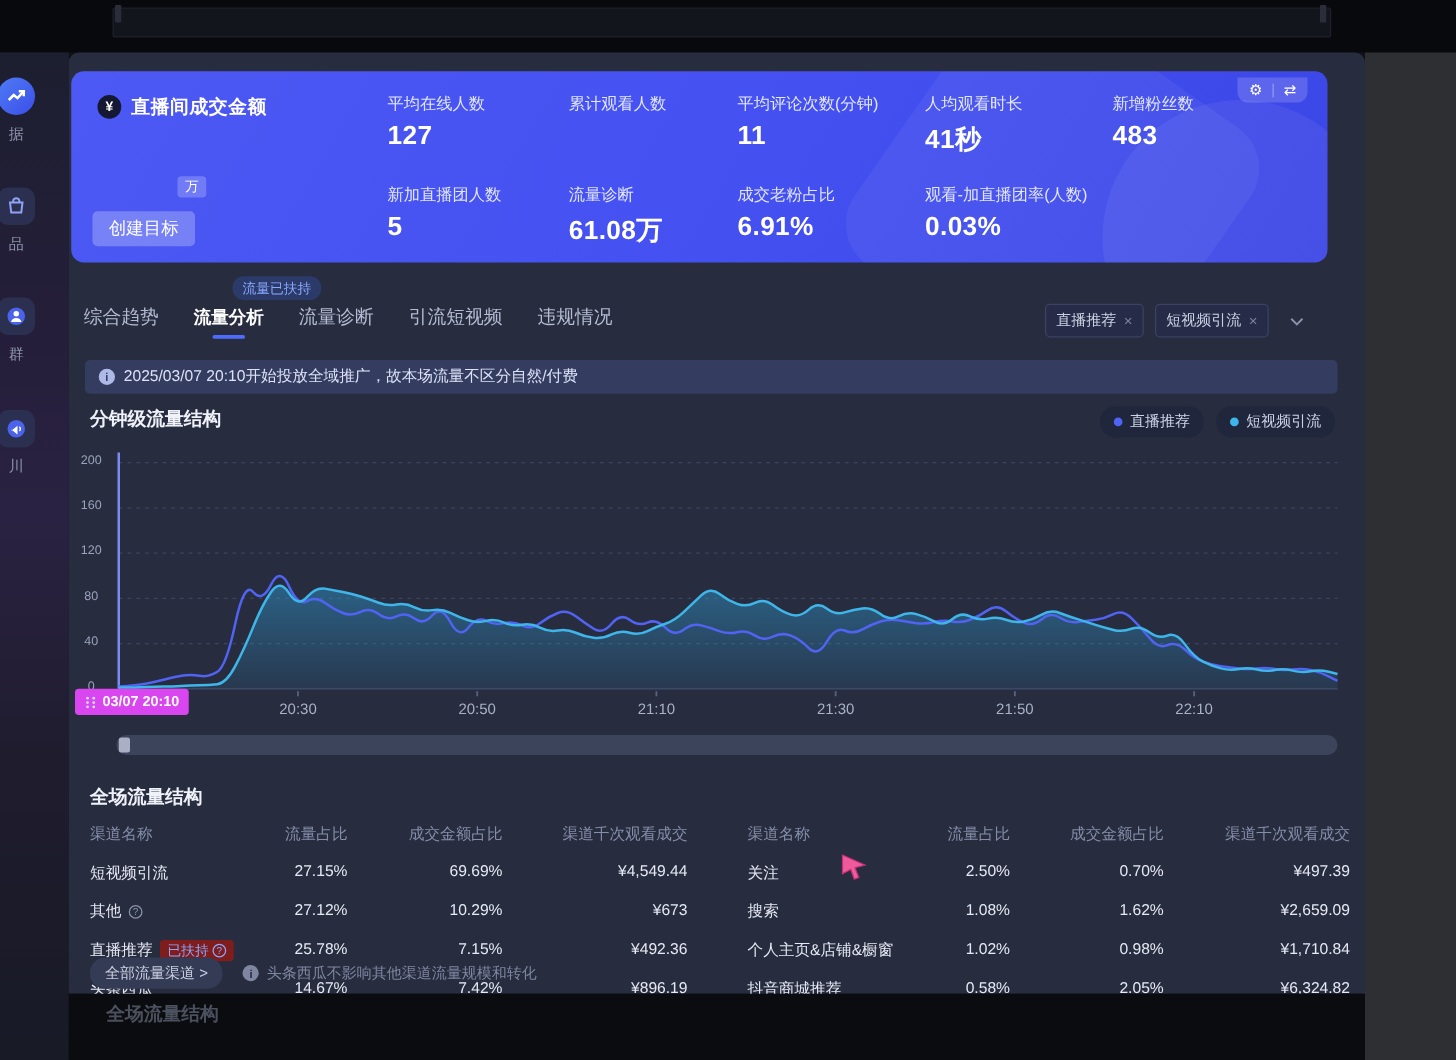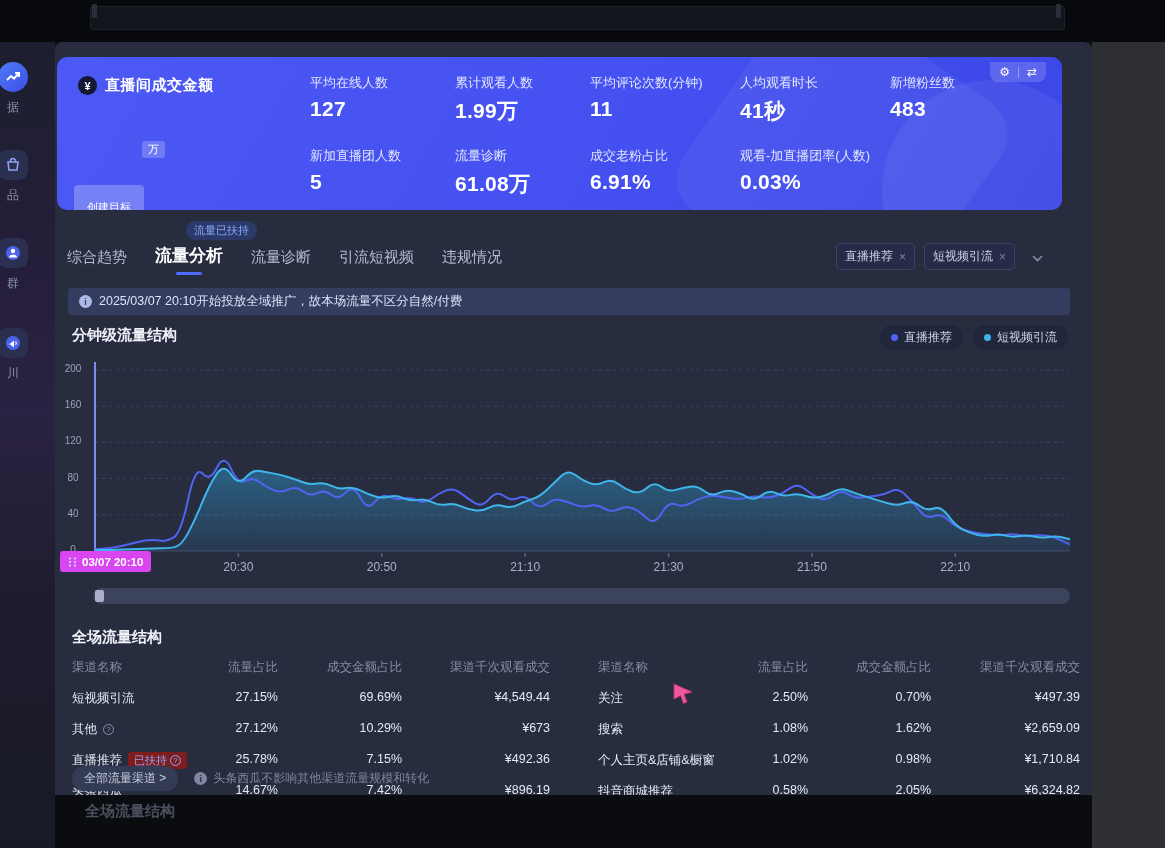--- a/index.html
+++ b/index.html
@@ -31,36 +31,36 @@
                    transform:rotate(35deg); border-radius:40px; }
   .banner .deco2 { position:absolute; right:-40px; bottom:-90px; width:220px; height:220px; background:rgba(255,255,255,.06);
                    transform:rotate(20deg); border-radius:50%; }
   .banner-title { position:absolute; left:21px; top:19px; display:flex; align-items:center; gap:8px; }
   .coin { width:19px; height:19px; border-radius:50%; background:#141833; color:#fff; font-size:11px; font-weight:bold;
           display:flex; align-items:center; justify-content:center; }
   .banner-title-text { font-size:15px; font-weight:bold; letter-spacing:.5px; }
   .big-value { position:absolute; left:20px; top:38px; font-size:38px; font-weight:800; letter-spacing:1px; }
   .wan-badge { position:absolute; left:85px; top:84px; background:rgba(255,255,255,.22); border-radius:3px;
                font-size:11px; padding:1px 6px; }
-  .goal-btn { position:absolute; left:17px; top:128px; background:rgba(255,255,255,.25); border-radius:4px;
-              font-size:11px; padding:15px 13px; cursor:pointer; }
+  .goal-btn { position:absolute; left:17px; top:112px; background:rgba(255,255,255,.25); border-radius:4px;
+              font-size:14px; padding:5px 13px; cursor:pointer; }
   .metrics { position:absolute; left:253px; top:17px; width:730px; display:grid;
              grid-template-columns:145px 135px 150px 150px 1fr; grid-row-gap:22px; }
   .metric .m-label { font-size:13px; color:#e2e7ff; }
   .metric .m-value { font-size:21px; font-weight:800; margin-top:5px; letter-spacing:.3px; }
   .banner-tools { position:absolute; right:16px; top:5px; background:rgba(255,255,255,.16); border-radius:0 0 8px 8px;
                   padding:3px 9px; display:flex; gap:8px; align-items:center; font-size:12px; }
   .banner-tools .sep { width:1px; height:11px; background:rgba(255,255,255,.35); }
 
   
   .tab-badge { position:absolute; left:186px; top:221px; background:#2b3a68; color:#89a8ff; font-size:11px;
                padding:2px 8px; border-radius:9px; }
   .tabs { position:absolute; left:67px; top:244px; display:flex; align-items:flex-end; gap:28px; }
   .tab { font-size:15px; color:#b4bbd2; padding-bottom:8px; cursor:pointer; position:relative; }
-  .tab.active { font-size:17px; font-weight:bold; color:#ffffff; }
+  .tab.active { font-size:14px; font-weight:bold; color:#ffffff; }
   .tab.active::after { content:""; position:absolute; left:50%; transform:translateX(-50%); bottom:0;
                        width:26px; height:3px; border-radius:2px; background:#4e6bff; }
   .filter-box { position:absolute; left:836px; top:243px; display:flex; align-items:center; gap:9px; }
   .chip { background:#262c47; border:1px solid #3b4263; border-radius:4px; color:#c9d0e4; font-size:12px;
           padding:4px 8px; display:flex; align-items:center; gap:6px; }
   .chip .x { color:#7d849e; font-size:12px; cursor:pointer; }
   .filter-caret { color:#8a91aa; margin-left:8px; }
 
   
   .notice { position:absolute; left:68px; top:288px; width:1002px; height:27px; background:#343d60; border-radius:4px;
@@ -167,21 +167,20 @@
     </div>
     <div class="wan-badge">万</div>
     <div class="goal-btn">创建目标</div>
     <div class="metrics">
       <div class="metric">
           <div class="m-label">平均在线人数</div>
           <div class="m-value">127</div>
         </div>
       <div class="metric">
           <div class="m-label">累计观看人数</div>
-          <div class="m-value">1.99万</div>
         </div>
       <div class="metric">
           <div class="m-label">平均评论次数(分钟)</div>
           <div class="m-value">11</div>
         </div>
       <div class="metric">
           <div class="m-label">人均观看时长</div>
           <div class="m-value">41秒</div>
         </div>
       <div class="metric">

